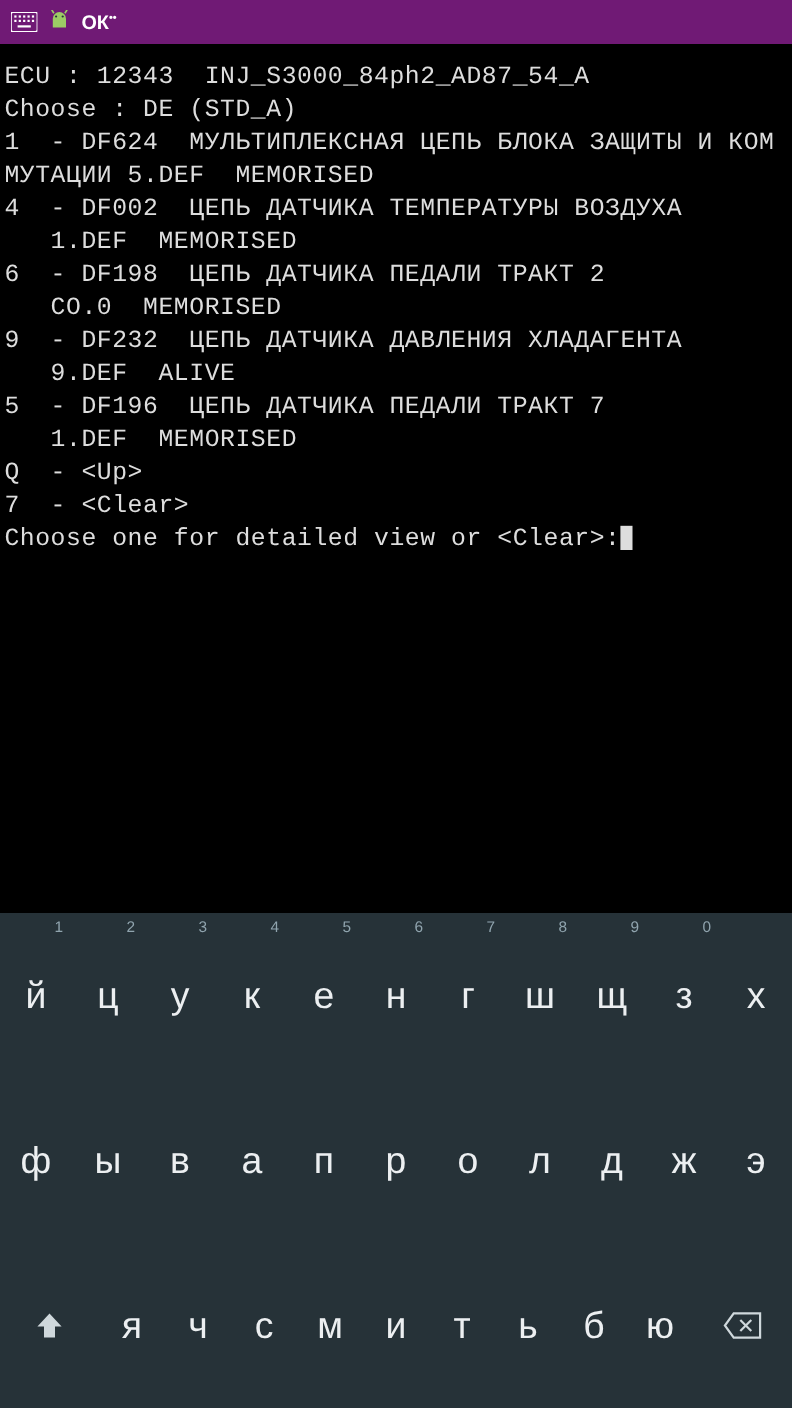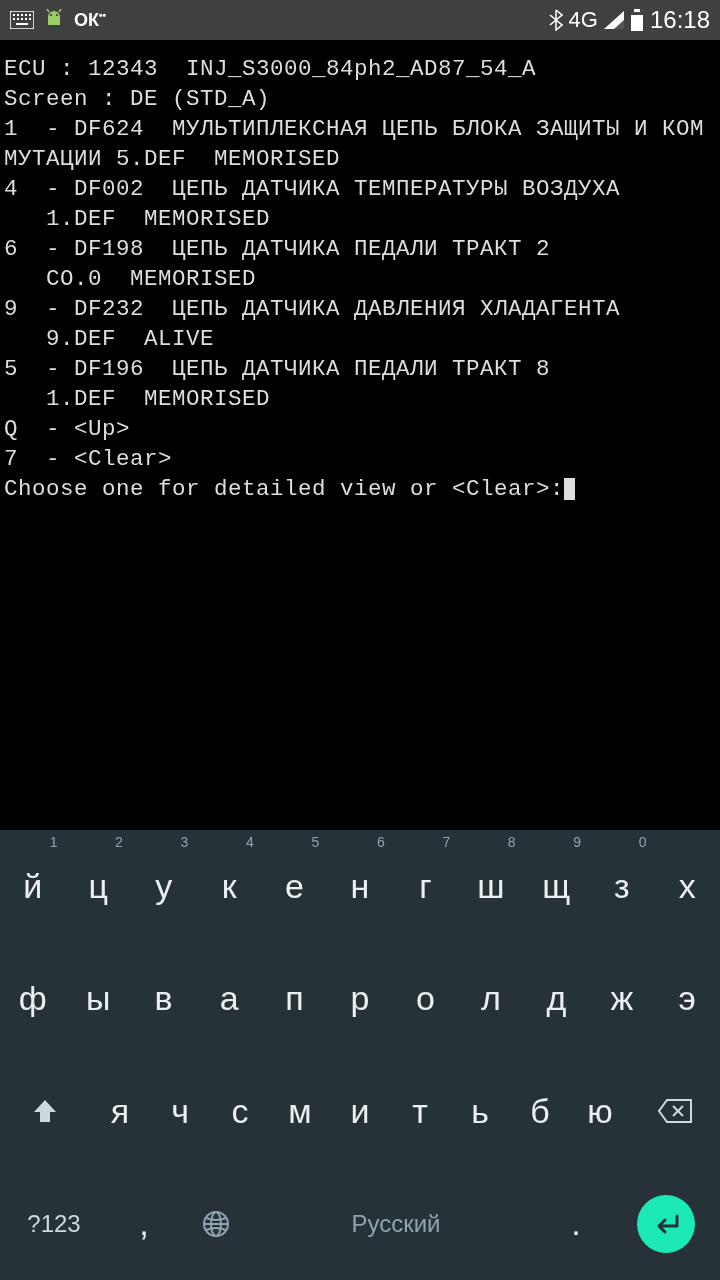--- a/index.html
+++ b/index.html
@@ -1,20 +1,20 @@
 <!DOCTYPE html>
 <html><head>
 <meta charset="utf-8">
 <style>
   * { margin: 0; padding: 0; box-sizing: border-box; }
   html, body { width: 720px; height: 1280px; overflow: hidden; font-family: monospace; background: #000; }
   
   .status-bar {
     height: 40px;
-    background: #404040;
+    background: #701a75;
     display: flex;
     align-items: center;
     justify-content: space-between;
     padding: 0 10px;
     color: #fff;
     font-family: sans-serif;
     font-size: 22px;
   }
   .status-left { display: flex; align-items: center; gap: 8px; }
   .status-right { display: flex; align-items: center; gap: 6px; }
@@ -115,55 +115,32 @@
       <svg width="24" height="22" viewBox="0 0 24 22">
           <path d="M6 8 a6 6 0 0 1 12 0 v8 h-12 z" fill="#9ccc65"></path>
           <circle cx="9" cy="6" r="1" fill="#263238"></circle>
           <circle cx="15" cy="6" r="1" fill="#263238"></circle>
           <line x1="7" y1="3" x2="5" y2="0" stroke="#9ccc65" stroke-width="1.5"></line>
           <line x1="17" y1="3" x2="19" y2="0" stroke="#9ccc65" stroke-width="1.5"></line>
         </svg>
     </span>
     <span style="font-size:18px;font-weight:bold;color:#fff;">ОК<span style="font-size:10px;vertical-align:super;">••</span></span>
   </div>
-  <div class="status-right">
-    <span>
-      <svg width="14" height="22" viewBox="0 0 14 22">
-          <path d="M7 1 L13 6 L7 11 L7 1 M7 11 L13 16 L7 21 L7 11 M1 6 L7 11 M1 16 L7 11" stroke="#fff" stroke-width="1.5" fill="none"></path>
-        </svg>
-    </span>
-    <span style="font-size:22px;">4G</span>
-    <span>
-      <svg width="20" height="18" viewBox="0 0 20 18">
-          <path d="M0 18 L20 18 L20 0 Z" fill="#fff"></path>
-          <path d="M0 18 L20 18 L20 0 Z" fill="none"></path>
-          <path d="M10 18 L20 18 L20 9 Z" fill="#555"></path>
-        </svg>
-    </span>
-    <span>
-      <svg width="14" height="22" viewBox="0 0 14 22">
-          <rect x="4" y="0" width="6" height="3" fill="#fff"></rect>
-          <rect x="1" y="3" width="12" height="19" fill="#fff"></rect>
-          <rect x="1" y="3" width="12" height="3" fill="#444"></rect>
-        </svg>
-    </span>
-    <span style="font-size:24px;">16:18</span>
-  </div>
 </div>
 
 <div class="terminal"><span>ECU : 12343  INJ_S3000_84ph2_AD87_54_A</span>
-<span>Screen : DE (STD_A)</span>
+<span>Choose : DE (STD_A)</span>
 <span>1  - DF624  МУЛЬТИПЛЕКСНАЯ ЦЕПЬ БЛОКА ЗАЩИТЫ И КОММУТАЦИИ 5.DEF  MEMORISED</span>
 <span>4  - DF002  ЦЕПЬ ДАТЧИКА ТЕМПЕРАТУРЫ ВОЗДУХА</span>
 <span>   1.DEF  MEMORISED</span>
 <span>6  - DF198  ЦЕПЬ ДАТЧИКА ПЕДАЛИ ТРАКТ 2</span>
 <span>   CO.0  MEMORISED</span>
 <span>9  - DF232  ЦЕПЬ ДАТЧИКА ДАВЛЕНИЯ ХЛАДАГЕНТА</span>
 <span>   9.DEF  ALIVE</span>
-<span>5  - DF196  ЦЕПЬ ДАТЧИКА ПЕДАЛИ ТРАКТ 8</span>
+<span>5  - DF196  ЦЕПЬ ДАТЧИКА ПЕДАЛИ ТРАКТ 7</span>
 <span>   1.DEF  MEMORISED</span>
 <span>Q  - &lt;Up&gt;</span>
 <span>7  - &lt;Clear&gt;</span>
 <span>Choose one for detailed view or &lt;Clear&gt;:</span><span class="cursor"></span></div>
 
 <div class="keyboard">
   <div class="kb-row" id="kbr1">
       <div class="kb-key">й<span class="hint">1</span></div>
       <div class="kb-key">ц<span class="hint">2</span></div>
       <div class="kb-key">у<span class="hint">3</span></div>
@@ -207,35 +184,13 @@
         <div class="kb-key">ю</div>
       </div>
     <div class="kb-key backspace">
       <svg width="36" height="26" viewBox="0 0 36 26">
           <path d="M10 2 L34 2 L34 24 L10 24 L2 13 Z" fill="none" stroke="#cfd8dc" stroke-width="2"></path>
           <line x1="16" y1="8" x2="26" y2="18" stroke="#cfd8dc" stroke-width="2"></line>
           <line x1="26" y1="8" x2="16" y2="18" stroke="#cfd8dc" stroke-width="2"></line>
         </svg>
     </div>
   </div>
-  <div class="kb-row">
-    <div class="kb-key symkey">?123</div>
-    <div class="kb-key">,</div>
-    <div class="kb-key">
-      <svg width="30" height="30" viewBox="0 0 30 30">
-          <circle cx="15" cy="15" r="12" fill="none" stroke="#90a4ae" stroke-width="2"></circle>
-          <ellipse cx="15" cy="15" rx="5" ry="12" fill="none" stroke="#90a4ae" stroke-width="2"></ellipse>
-          <line x1="3" y1="15" x2="27" y2="15" stroke="#90a4ae" stroke-width="2"></line>
-          <path d="M5 9 Q15 13 25 9" fill="none" stroke="#90a4ae" stroke-width="2"></path>
-          <path d="M5 21 Q15 17 25 21" fill="none" stroke="#90a4ae" stroke-width="2"></path>
-        </svg>
-    </div>
-    <div class="kb-key spacebar">Русский</div>
-    <div class="kb-key">.</div>
-    <div class="kb-key enter">
-      <div class="enter-circle">
-        <svg width="30" height="24" viewBox="0 0 30 24">
-            <path d="M26 4 L26 14 L8 14 M8 14 L14 8 M8 14 L14 20" stroke="#263238" stroke-width="3" fill="none" stroke-linecap="round" stroke-linejoin="round"></path>
-          </svg>
-      </div>
-    </div>
-  </div>
 </div>
 
 </body></html>

